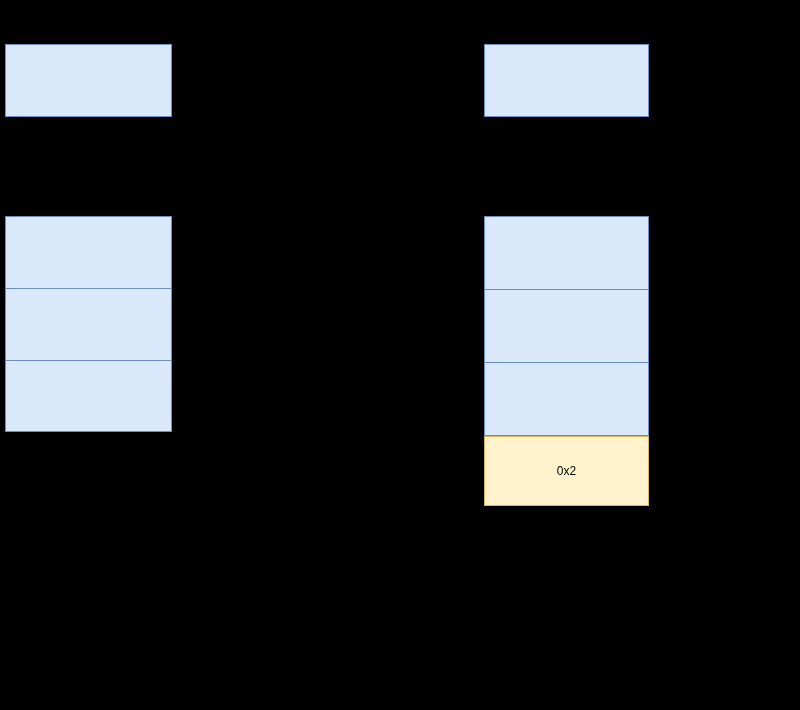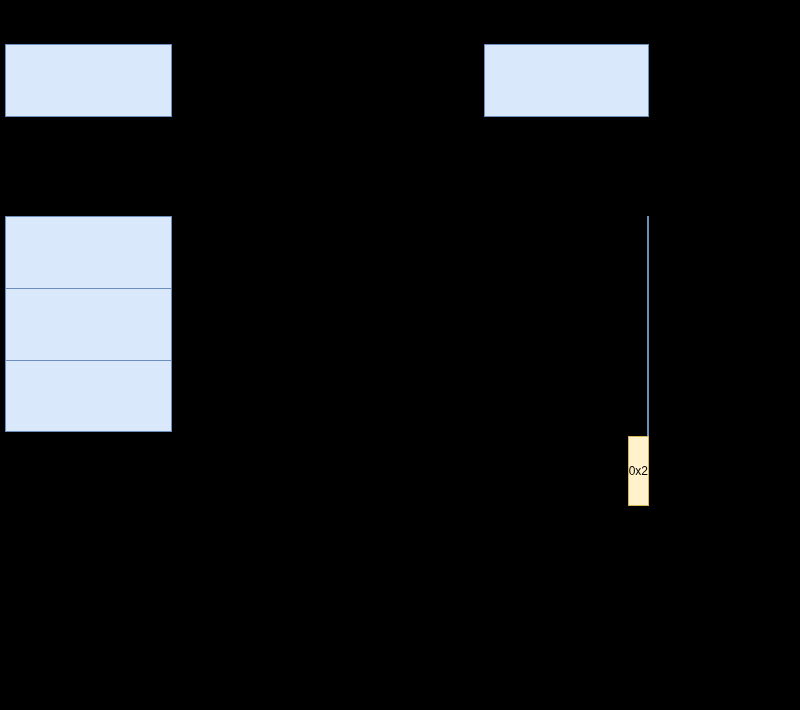--- a/index.html
+++ b/index.html
@@ -85,21 +85,21 @@
       <span class="cell-label"></span>
     </div>
     <div class="cell stacked-blue" style="height:72px;">
       <span class="cell-label"></span>
     </div>
     <div class="cell stacked-blue last" style="height:72px;">
       <span class="cell-label"></span>
     </div>
   </div>
 
-  <div class="stack" style="left:484px; top:216px; width:165px; height:290px;align-items:flex-end;">
+  <div class="stack" style="left:484px; top:216px; width:165px; height:290px;">
     <div class="cell stacked-blue" style="height:73px;">
       <span class="cell-label"></span>
     </div>
     <div class="cell stacked-blue" style="height:73px;">
       <span class="cell-label"></span>
     </div>
     <div class="cell stacked-blue last" style="height:74px;">
       <span class="cell-label"></span>
     </div>
     <div class="cell stacked-yellow" style="height:70px;">

